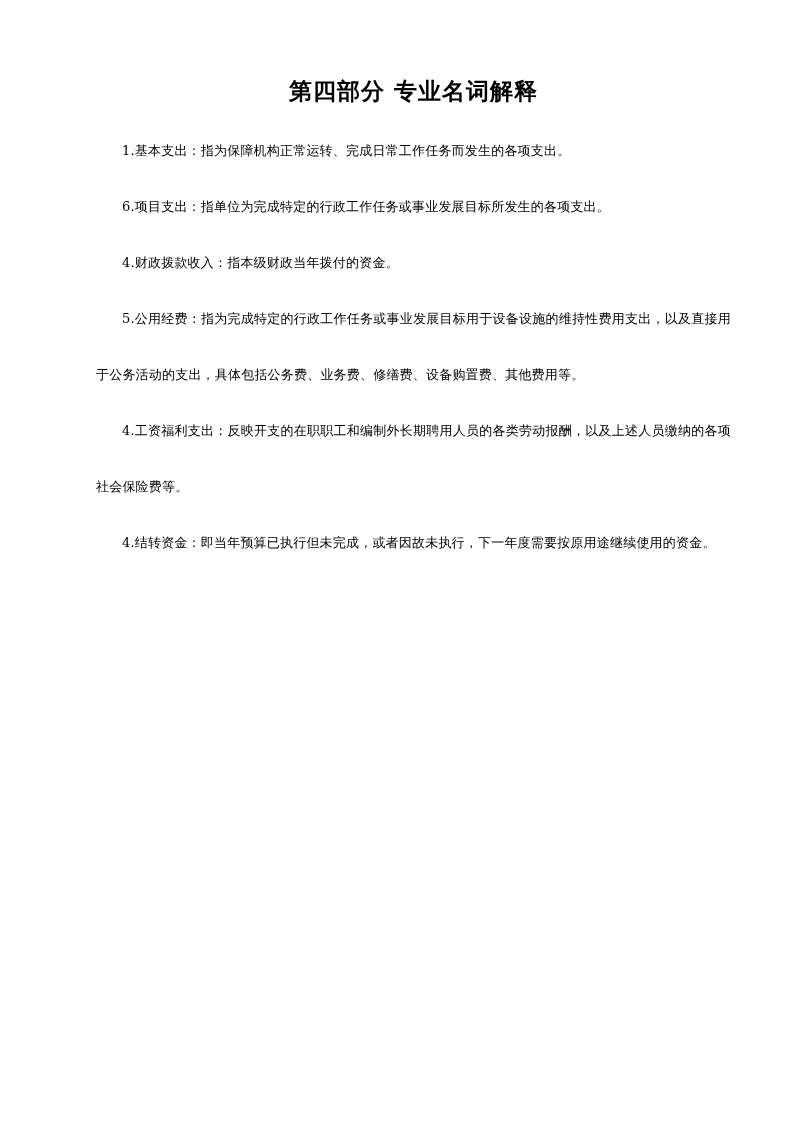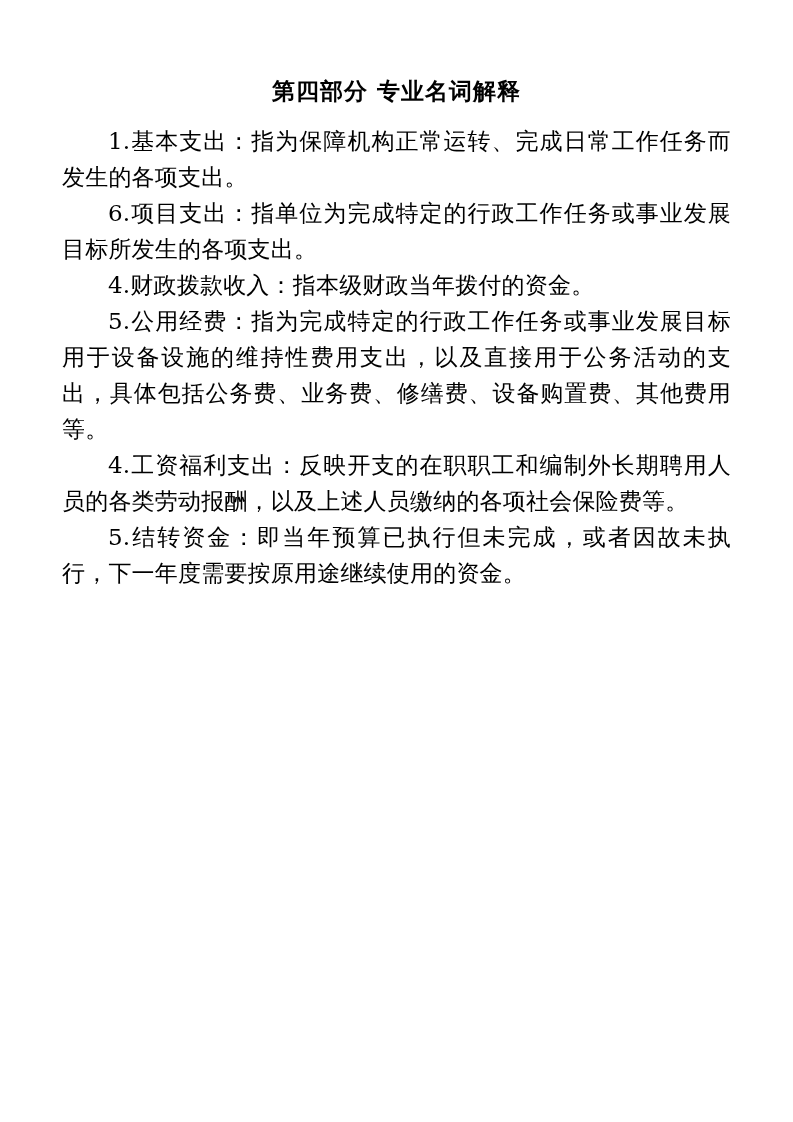--- a/index.html
+++ b/index.html
@@ -12,34 +12,34 @@
     height: 1122px;
     font-family: "DejaVu Serif", "Liberation Serif", serif;
     color: #000000;
     overflow: hidden;
   }
   .page {
     position: relative;
     width: 793px;
     height: 1110px;
     box-sizing: border-box;
-    padding: 56px 62px 0 62px;
+    padding: 56px 62px 0 96px;
   }
   .doc-title {
     text-align: center;
     font-family: "DejaVu Sans", "Liberation Sans", sans-serif;
     font-size: 23px;
     font-weight: bold;
     letter-spacing: 1px;
     margin: 18px 0 14px 0;
     line-height: 1.5;
   }
   .body-text {
-    font-size: 23px;
-    line-height: 36px;
+    font-size: 13px;
+    line-height: 56px;
     text-align: justify;
     text-justify: inter-ideograph;
     margin: 0 0 0 0;
     text-indent: 2em;
     letter-spacing: 0.2px;
   }
   .para {
     margin: 0;
     padding: 0;
   }
@@ -50,16 +50,16 @@
 <div class="page">
 
   <h1 class="doc-title">第四部分 专业名词解释</h1>
 
   <div class="content">
     <p class="body-text para">1.基本支出：指为保障机构正常运转、完成日常工作任务而发生的各项支出。</p>
     <p class="body-text para">6.项目支出：指单位为完成特定的行政工作任务或事业发展目标所发生的各项支出。</p>
     <p class="body-text para">4.财政拨款收入：指本级财政当年拨付的资金。</p>
     <p class="body-text para">5.公用经费：指为完成特定的行政工作任务或事业发展目标用于设备设施的维持性费用支出，以及直接用于公务活动的支出，具体包括公务费、业务费、修缮费、设备购置费、其他费用等。</p>
     <p class="body-text para">4.工资福利支出：反映开支的在职职工和编制外长期聘用人员的各类劳动报酬，以及上述人员缴纳的各项社会保险费等。</p>
-    <p class="body-text para">5.结转资金：即当年预算已执行但未完成，或者因故未执行，下一年度需要按原用途继续使用的资金。</p>
+    <p class="body-text para">4.结转资金：即当年预算已执行但未完成，或者因故未执行，下一年度需要按原用途继续使用的资金。</p>
   </div>
 
 </div>
 
 </body></html>

